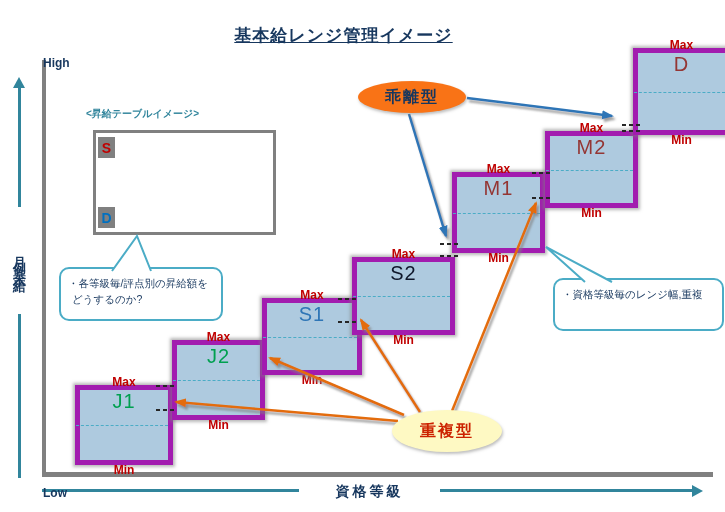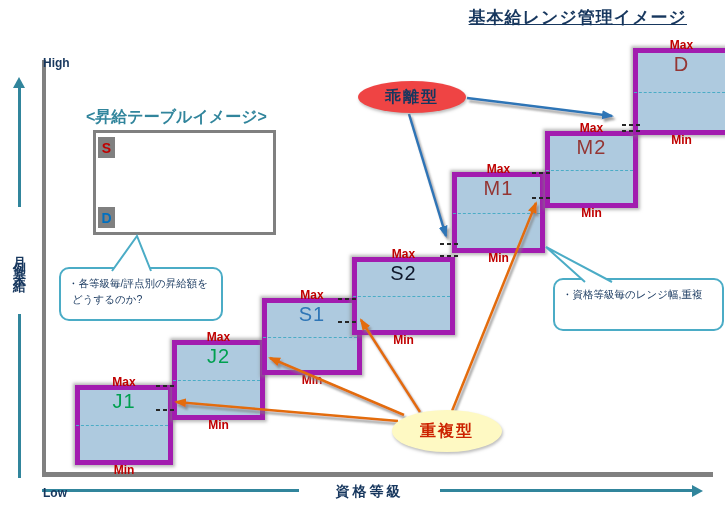--- a/index.html
+++ b/index.html
@@ -2,21 +2,21 @@
 <html><head>
 <meta charset="utf-8">
 <style>
   html,body{margin:0;padding:0;}
   body{
     width:725px;height:512px;position:relative;overflow:hidden;
     background:#ffffff;font-family:"Liberation Sans","DejaVu Sans",sans-serif;
   }
   .abs{position:absolute;}
   
-  .title{left:0;right:38px;top:6px;text-align:right;z-index:6;}
+  .title{left:0;right:38px;top:24px;text-align:center;z-index:6;}
   .title span{
     font-size:17px;font-weight:bold;color:#17375E;
     text-decoration:underline;letter-spacing:1px;
   }
   
   .frame-v{left:42px;top:60px;width:4px;height:417px;background:#808080;z-index:4;}
   .frame-h{left:42px;top:472px;width:671px;height:5px;background:#808080;z-index:4;}
   .axis-y{left:18px;top:87px;width:3px;height:391px;background:#31859C;z-index:5;}
   .axis-y-head{left:13px;top:77px;width:0;height:0;z-index:5;
     border-left:6px solid transparent;border-right:6px solid transparent;
@@ -30,41 +30,41 @@
   .end-low{left:8px;top:486px;}
   .end-high-x{left:694px;top:482px;color:#2E75B6;}
   .ylabel-box{left:0;top:207px;width:38px;height:107px;background:#ffffff;z-index:7;
     display:flex;align-items:center;justify-content:center;}
   .ylabel-box span{writing-mode:vertical-rl;font-size:13px;font-weight:bold;
     color:#17375E;letter-spacing:6px;}
   .xlabel-box{left:299px;top:477px;width:141px;height:29px;background:#ffffff;z-index:7;
     display:flex;align-items:center;justify-content:center;}
   .xlabel-box span{font-size:14px;font-weight:bold;color:#17375E;letter-spacing:3px;}
   
-  .legend-title{left:86px;top:107px;z-index:8;font-size:16px;font-weight:bold;color:#31859C;}
+  .legend-title{left:86px;top:107px;z-index:8;font-size:10px;font-weight:bold;color:#31859C;}
   .legend-box{left:93px;top:130px;width:177px;height:99px;border:3px solid #808080;z-index:8;background:transparent;}
   .legend-cell{position:absolute;width:17px;height:21px;background:#808080;
     display:flex;align-items:center;justify-content:center;font-size:14px;font-weight:bold;}
   .cell-s{left:2px;top:4px;color:#C00000;}
   .cell-d{left:2px;bottom:4px;color:#0070C0;}
   
   .gbox{position:absolute;background:#AECADF;border:5px solid #a21caf;z-index:10;
     box-shadow:0 0 3px 2px rgba(128,128,128,0.55);
     display:flex;align-items:flex-start;justify-content:center;}
   .gname{font-size:20px;letter-spacing:1px;z-index:2;}
   .midline{position:absolute;left:-4px;right:0;top:50%;height:0;
     border-top:1px dashed #4BACC6;z-index:1;}
   .rng{position:absolute;left:0;width:100%;text-align:center;
     font-size:12px;font-weight:bold;color:#C00000;}
   .rng.max{top:-15px;}
   .rng.min{bottom:-17px;}
   
   .ellipse{position:absolute;border-radius:50%;display:flex;align-items:center;
     justify-content:center;z-index:25;box-shadow:1px 2px 3px rgba(128,128,128,0.5);}
-  .ellipse-div{left:358px;top:81px;width:108px;height:32px;background:#ef4444;}
+  .ellipse-div{left:358px;top:81px;width:108px;height:32px;background:#f97316;}
   .ellipse-div span{font-size:16px;font-weight:bold;color:#17375E;letter-spacing:2px;}
   .ellipse-ovl{left:392px;top:410px;width:110px;height:42px;background:#fef9c3;}
   .ellipse-ovl span{font-size:16px;font-weight:bold;color:#CC2200;letter-spacing:2px;}
   
   .callout{position:absolute;background:#ffffff;border:2px solid #4BACC6;
     border-radius:10px;z-index:30;padding:7px 6px 4px 7px;
     font-size:10.5px;color:#17375E;line-height:1.5;}
   .callout-left{left:59px;top:267px;width:147px;height:39px;}
   .callout-right{left:553px;top:278px;width:154px;height:38px;}
   .callout div{white-space:nowrap;}

